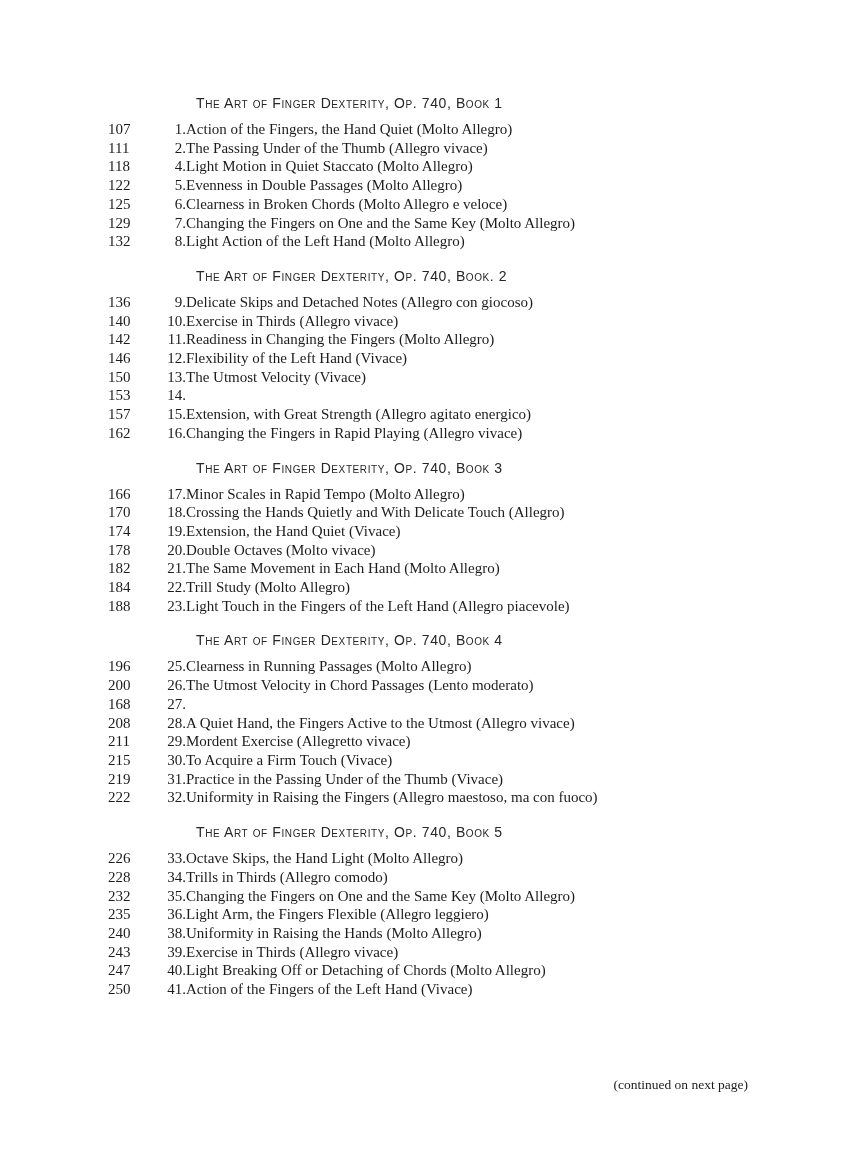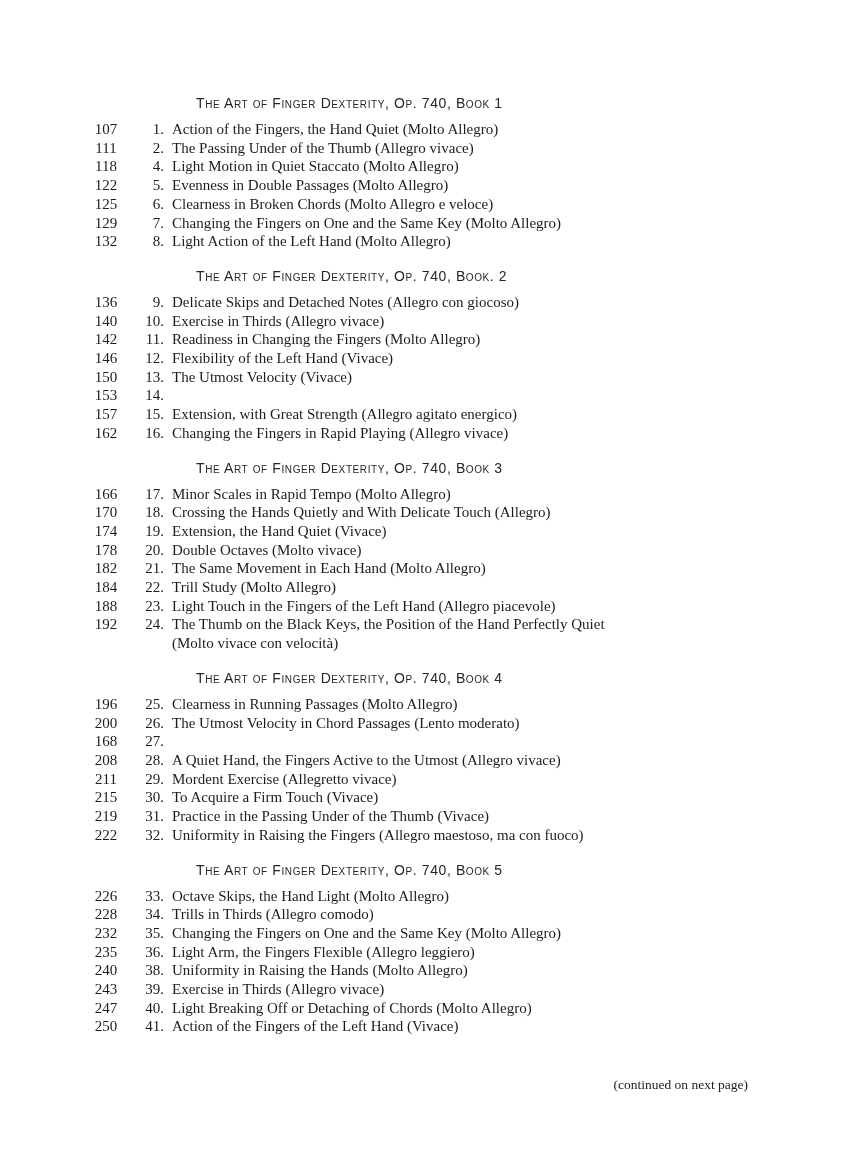--- a/index.html
+++ b/index.html
@@ -41,32 +41,31 @@
     margin-bottom: 14px;
   }
   .toc-row {
     display: flex;
     align-items: flex-start;
     font-size: 15px;
     line-height: 18.7px;
     color: #1c1c1c;
   }
   .pg {
-    margin-left: 86px;
+    margin-left: 108px;
     width: 40px;
     flex: 0 0 40px;
-    text-align: center;
+    text-align: left;
   }
   .num {
     width: 38px;
     flex: 0 0 38px;
     text-align: right;
   }
   .title {
-    margin-left: 8px;
     width: 505px;
     flex: 0 0 505px;
     white-space: pre-line;
   }
   .footer {
     position: absolute;
     top: 1077px;
     right: 116px;
     font-size: 13.5px;
     color: #1c1c1c;
@@ -216,26 +215,20 @@
     <span class="num">22.</span>
     <span class="title">Trill Study (Molto Allegro)</span>
   </div>
 
   <div class="toc-row">
     <span class="pg">188</span>
     <span class="num">23.</span>
     <span class="title">Light Touch in the Fingers of the Left Hand (Allegro piacevole)</span>
   </div>
 
-  <div class="toc-row">
-    <span class="pg">192</span>
-    <span class="num">24.</span>
-    <span class="title">The Thumb on the Black Keys, the Position of the Hand Perfectly Quiet
-(Molto vivace con velocità)</span>
-  </div>
 </div>
   </section>
 
   <section class="book-section">
     <h2 class="book-header">The Art of Finger Dexterity, Op. 740, Book 4</h2>
     <div class="items">
   <div class="toc-row">
     <span class="pg">196</span>
     <span class="num">25.</span>
     <span class="title">Clearness in Running Passages (Molto Allegro)</span>

